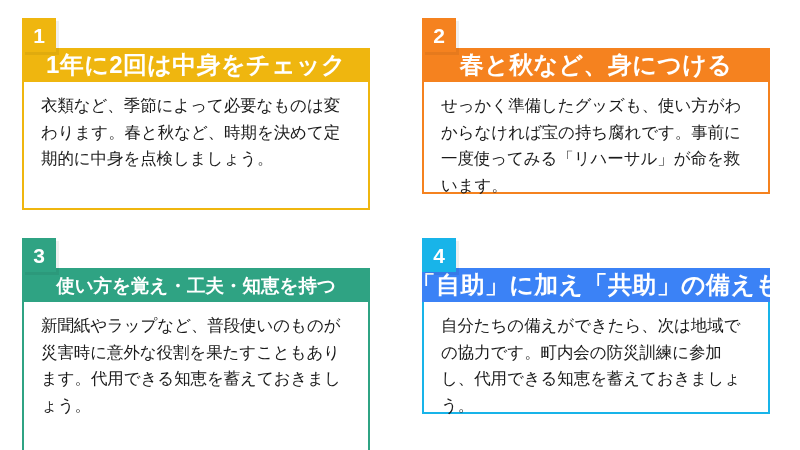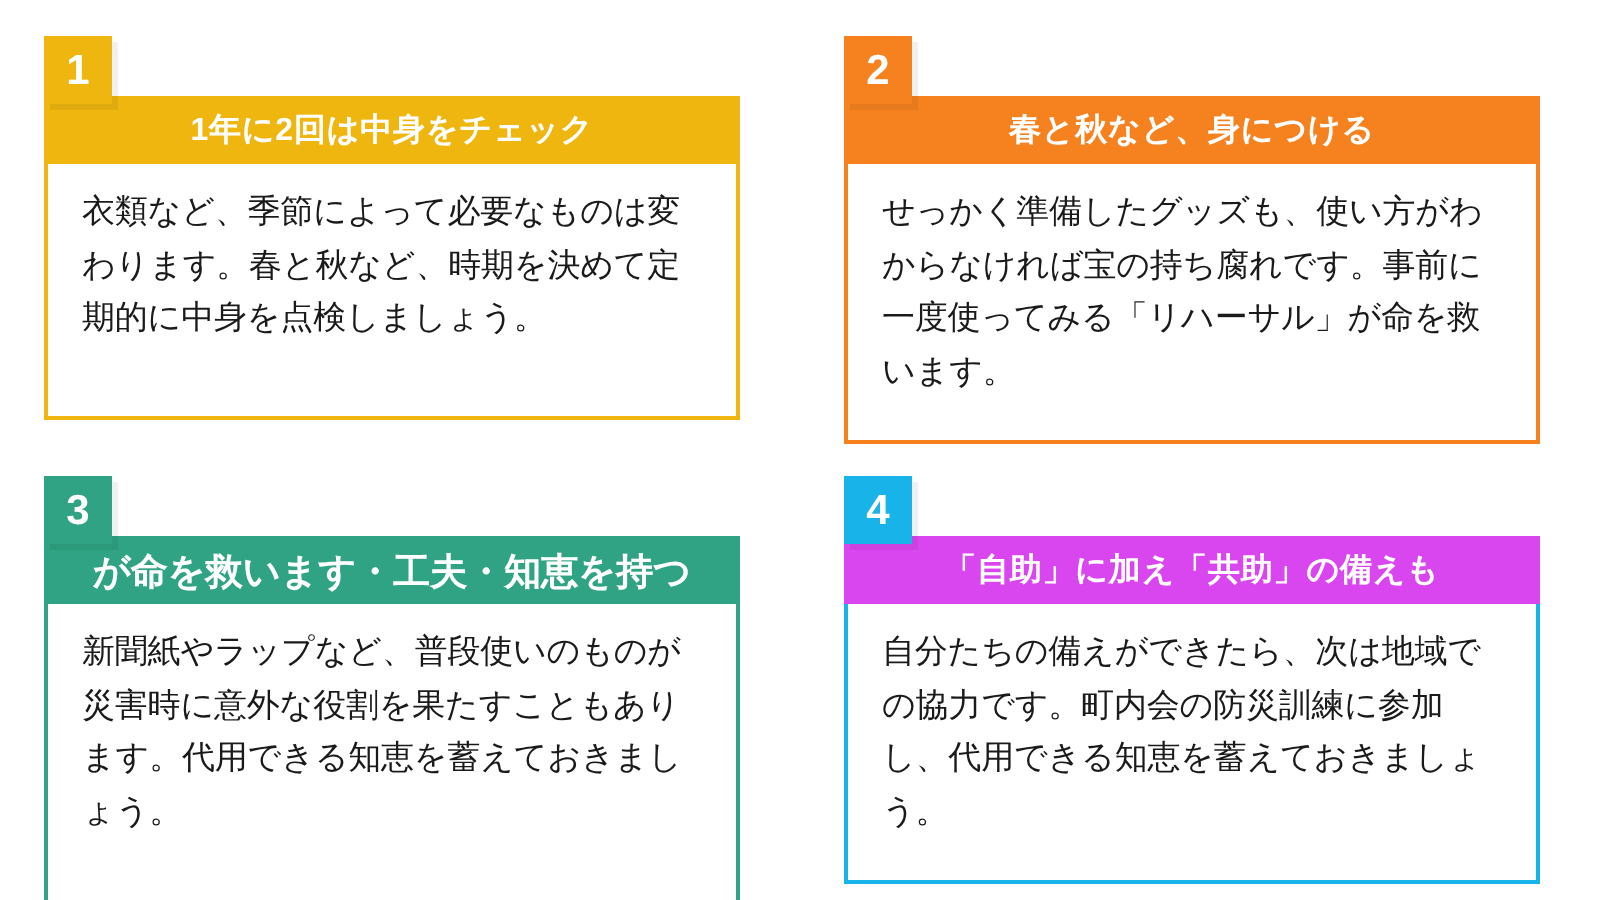--- a/index.html
+++ b/index.html
@@ -51,21 +51,21 @@
   .header {
     position: absolute;
     left: 0px;
     top: 30px;
     width: 348px;
     height: 34px;
     display: flex;
     align-items: center;
     justify-content: center;
     color: #ffffff;
-    font-size: 16px;
+    font-size: 24px;
     font-weight: bold;
     letter-spacing: 0.4px;
     white-space: nowrap;
     z-index: 2;
     box-sizing: border-box;
   }
   .card.c3 .header { font-size: 18.5px; letter-spacing: 0px; }
 
   
   .body {
@@ -74,21 +74,21 @@
     top: 64px;
     width: 348px;
     height: 128px;
     background: #ffffff;
     border: 2px solid #cccccc;
     border-top: none;
     box-sizing: border-box;
     padding: 11px 17px 28px 17px;
   }
   .card.c2 .body,
-  .card.c4 .body { height: 140px; }
+  .card.c4 .body { height: 112px; }
   .card.c3 .body { height: 180px; }
 
   .body-text {
     margin: 0;
     font-size: 16.5px;
     line-height: 1.62;
     color: #1a1a1a;
     font-family: "DejaVu Sans", "Liberation Sans", sans-serif;
     font-weight: 500;
     text-align: left;
@@ -122,32 +122,32 @@
     <div class="body" style="border-color: rgb(245, 130, 31);">
       <p class="body-text">せっかく準備したグッズも、使い方がわからなければ宝の持ち腐れです。事前に一度使ってみる「リハーサル」が命を救います。</p>
     </div>
   </div>
 
   <div class="card c3">
     <div class="badge" style="background: rgb(47, 163, 131);">
       <span>3</span>
     </div>
     <div class="header" style="background: rgb(47, 163, 131);">
-      <span>が命を救います・工夫・知恵を持つ</span>
+      <span>使い方を覚え・工夫・知恵を持つ</span>
     </div>
     <div class="body" style="border-color: rgb(47, 163, 131);">
       <p class="body-text">新聞紙やラップなど、普段使いのものが災害時に意外な役割を果たすこともあります。代用できる知恵を蓄えておきましょう。</p>
     </div>
   </div>
 
   <div class="card c4">
     <div class="badge" style="background: rgb(24, 180, 233);">
       <span>4</span>
     </div>
-    <div class="header" style="background: #d946ef; justify-content: center;">
+    <div class="header" style="background: #3b82f6; justify-content: center;">
       <span>「自助」に加え「共助」の備えも</span>
     </div>
     <div class="body" style="border-color: rgb(24, 180, 233);">
       <p class="body-text">自分たちの備えができたら、次は地域での協力です。町内会の防災訓練に参加し、代用できる知恵を蓄えておきましょう。</p>
     </div>
   </div>
 
 </div>
 
 </body></html>

